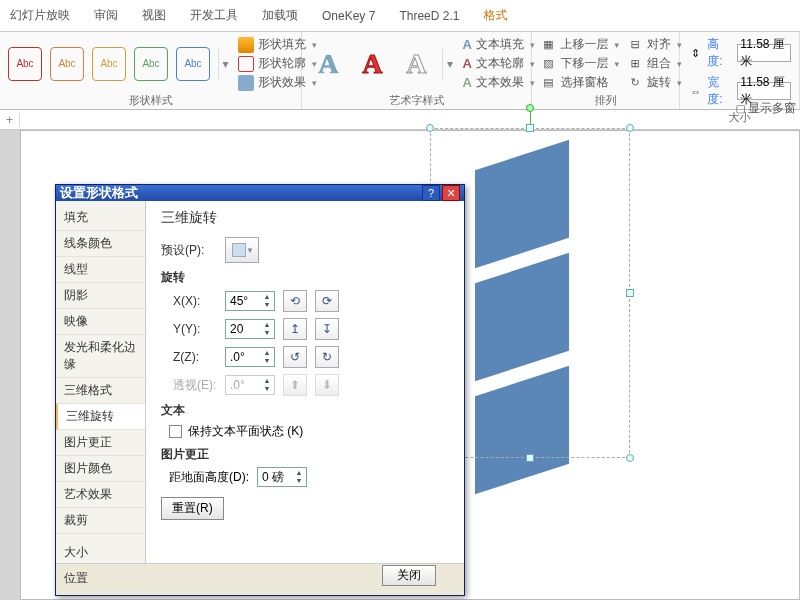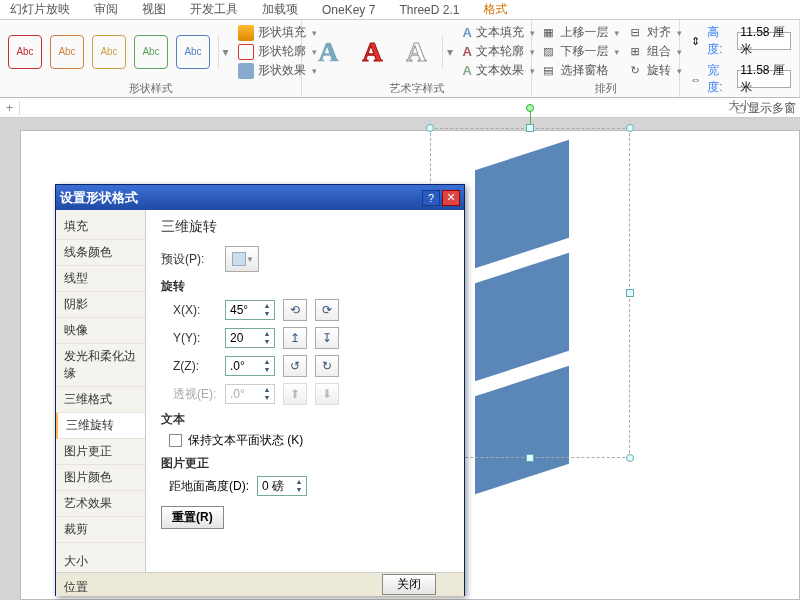--- a/index.html
+++ b/index.html
@@ -1,18 +1,18 @@
 <!DOCTYPE html>
 <html><head>
 <meta charset="utf-8">
 <style>
 * { box-sizing: border-box; margin: 0; padding: 0; font-family: "Microsoft YaHei", SimSun, sans-serif; font-size: 12px; }
 body { background: #d4d4d4; width: 800px; height: 600px; overflow: hidden; position: relative; }
 
-.ribbon-tabs { background: #fff; height: 20px; display: flex; gap: 16px; padding-left: 6px; align-items: center; border-bottom: 1px solid #ccc; }
+.ribbon-tabs { background: #fff; height: 32px; display: flex; gap: 16px; padding-left: 6px; align-items: center; border-bottom: 1px solid #ccc; }
 .ribbon-tab { color: #555; cursor: pointer; padding: 2px 4px; }
 .ribbon-tab.active { color: #d36f00; }
 
 .ribbon { background: #fafafa; height: 78px; display: flex; border-bottom: 1px solid #bbb; }
 .ribbon-group { border-right: 1px solid #ddd; padding: 4px 8px 2px 8px; display: flex; flex-direction: column; justify-content: space-between; }
 .ribbon-group-label { text-align: center; color: #666; font-size: 11px; margin-top: 2px; }
 
 .shape-boxes { display: flex; gap: 8px; align-items: center; }
 .shape-box { width: 34px; height: 34px; border-radius: 4px; display: flex; align-items: center; justify-content: center; font-size: 10px; color: #666; text-align: right; }
 .sb1 { border: 1px solid #c03030; color:#c03030; }
@@ -58,21 +58,21 @@
 .rot-handle { width:8px;height:8px;border:1px solid #3a3;background:#afa;border-radius:50%;position:absolute;top:-24px;left:50%;margin-left:-4px;}
 .rot-line{position:absolute;top:-18px;left:50%;width:1px;height:14px;background:#5a5;}
 .sel-outline{position:absolute;inset:0;border:1px dashed #aaa;}
 
 .para3d { position:absolute; background:#5b87b8; }
 .p1{ left:475px; top:155px; width:94px; height:98px; transform: skewY(-18deg); }
 .p2{ left:475px; top:268px; width:94px; height:98px; transform: skewY(-18deg); }
 .p3{ left:475px; top:381px; width:94px; height:98px; transform: skewY(-18deg); }
 
 .dialog { position:absolute; left:55px; top:184px; width:410px; height:412px; background:#ece9d8; border:1px solid #0a246a; box-shadow: 2px 2px 6px rgba(0,0,0,0.4); }
-.titlebar { height:25px; background: linear-gradient(#3b6ed5, #1f4aa5); display:flex; align-items:center; justify-content:space-between; padding:0 4px; }
+.titlebar { height:16px; background: linear-gradient(#3b6ed5, #1f4aa5); display:flex; align-items:center; justify-content:space-between; padding:0 4px; }
 .titlebar-text { color:#fff; font-weight:bold; font-size:13px; }
 .titlebar-btns { display:flex; gap:2px; }
 .tbtn { width:18px; height:16px; background:#d44; border:1px solid #900; color:#fff; display:flex; align-items:center; justify-content:center; font-size:11px; cursor:pointer; }
 .tbtn.help { background:#2a5bc0; border-color:#133a8a; }
 
 .dlg-body { display:flex; height: calc(100% - 48px); }
 .dlg-sidebar { width:90px; background:#f4f3ee; border-right:1px solid #ccc; padding:4px 0; }
 .side-item { padding:4px 8px; color:#333; cursor:pointer; border-bottom:1px solid #e6e4da; }
 .side-item.sel { background:#fff; border-left:2px solid #ffb84d;}
 .side-sep { height:6px; }
@@ -85,21 +85,21 @@
 .preset-btn { width:34px; height:26px; border:1px solid #aaa; background:linear-gradient(#fff,#e8e8e8); display:flex; align-items:center; justify-content:center; }
 .preset-cube { width:14px;height:14px;background:#cde;border:1px solid #9ab;}
 .spin-input { width:50px; height:20px; border:1px solid #7a9; background:#fff; display:flex; align-items:center; justify-content:space-between; padding:0 2px 0 4px; }
 .spin-input.dis { border-color:#ccc; color:#aaa; }
 .spin-btns { display:flex; flex-direction:column; }
 .spin-btns div { width:10px; height:8px; font-size:7px; line-height:7px; text-align:center; color:#357; }
 .icon-btn { width:24px; height:22px; border:1px solid #aaa; background:linear-gradient(#fff,#eee); display:flex; align-items:center; justify-content:center; cursor:pointer; font-size:12px; color:#357;}
 .icon-btn.dis{ color:#bbb; border-color:#ddd; }
 .checkbox-row { display:flex; align-items:center; gap:6px; margin:4px 0 4px 8px;}
 .checkbox { width:13px;height:13px;border:1px solid #888;background:#fff;}
-.reset-btn { border:1px solid #888; background:linear-gradient(#fff,#e4e4e4); padding:2px 10px; cursor:pointer; margin-top:4px;font-weight:bold;}
+.reset-btn { border:1px solid #888; background:linear-gradient(#fff,#e4e4e4); padding:2px 10px; cursor:pointer; margin-top:4px;}
 .dlg-footer { height:24px; border-top:1px solid #ccc; display:flex; justify-content:flex-end; align-items:center; padding-right:28px; background:#ece9d8;}
 .close-btn { border:1px solid #888; background:linear-gradient(#fff,#e4e4e4); padding:1px 14px; cursor:pointer;}
 </style>
 </head>
 <body>
 
 <div class="ribbon-tabs">
   <span class="ribbon-tab">幻灯片放映</span>
   <span class="ribbon-tab">审阅</span>
   <span class="ribbon-tab">视图</span>

